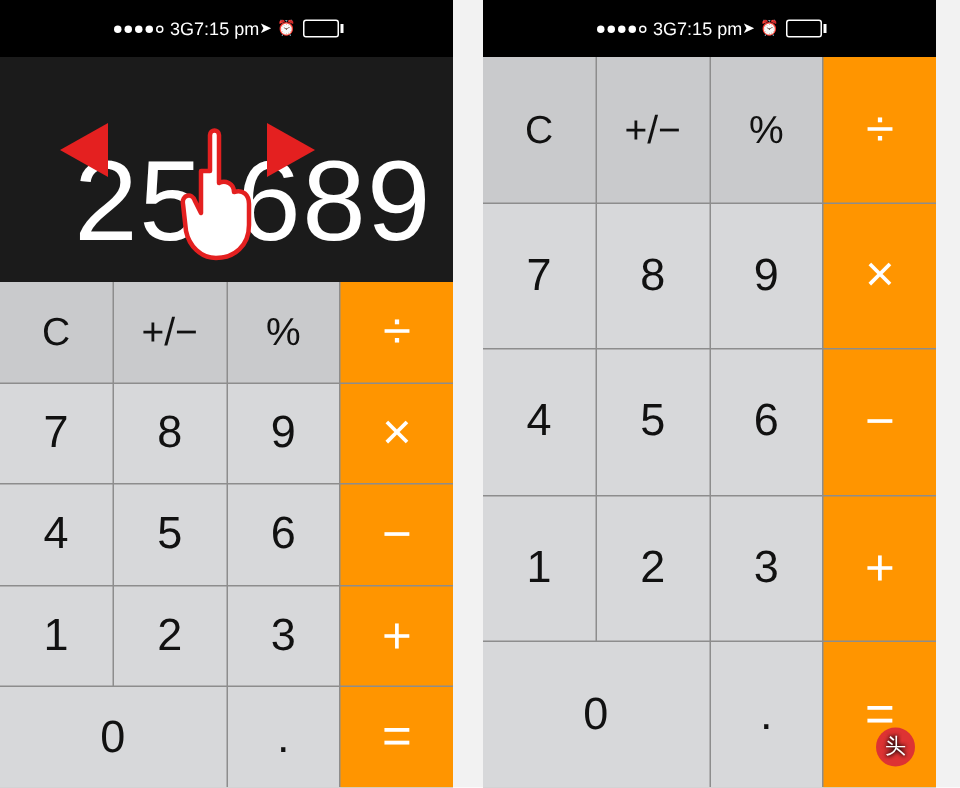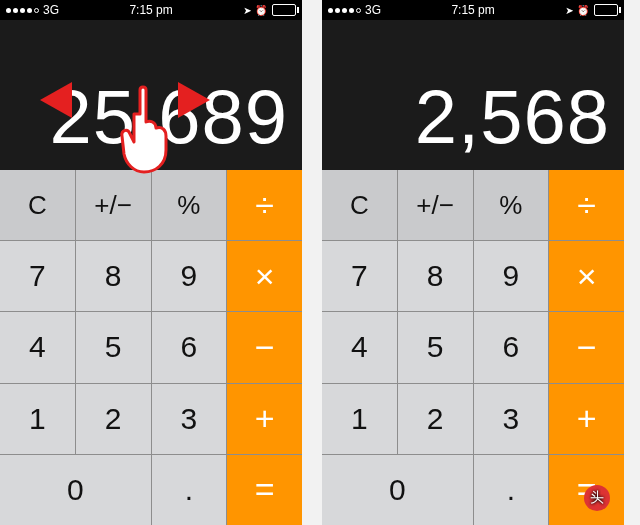--- a/index.html
+++ b/index.html
@@ -22,28 +22,28 @@
     bottom: 0;
     background: #1b1b1b;
     display: flex;
     flex-direction: column;
   }
   .phone.left  { left: 0;   width: 302px; }
   .phone.right { left: 322px; width: 302px; }
 
   
   .status {
-    height: 20px;
+    height: 38px;
     color: #fff;
     font-size: 12px;
     display: flex;
     align-items: center;
     padding: 0 6px;
     background: #000;
-    justify-content: space-between;
+    justify-content: center;
   }
   .status .grp { display:flex; align-items:center; gap:4px; }
   .dots { display:flex; gap:2px; }
   .dots i { width:5px; height:5px; border-radius:50%; background:#fff; display:block; }
   .dots i.off { background:transparent; border:1px solid #fff; box-sizing:border-box; }
   .batt { width:22px; height:10px; border:1px solid #fff; border-radius:2px; position:relative; }
   .batt::after { content:""; position:absolute; right:-4px; top:2px; width:2px; height:6px; background:#fff; }
   .batt .fill { height:100%; background:#fff; }
   .loc { font-size:10px; }
 
@@ -204,23 +204,20 @@
         <span>3G</span>
       </div>
       <span>7:15 pm</span>
       <div class="grp">
         <span class="loc">➤</span>
         <span class="loc">⏰</span>
         <span class="batt"><span class="fill" style="width:70%"></span></span>
       </div>
     </div>
 
-    <div class="display">
-      <span>2,568</span>
-    </div>
 
     <div class="pad">
       <div class="btn fn">C</div>
       <div class="btn fn">+/−</div>
       <div class="btn fn">%</div>
       <div class="btn op">÷</div>
 
       <div class="btn">7</div>
       <div class="btn">8</div>
       <div class="btn">9</div>

